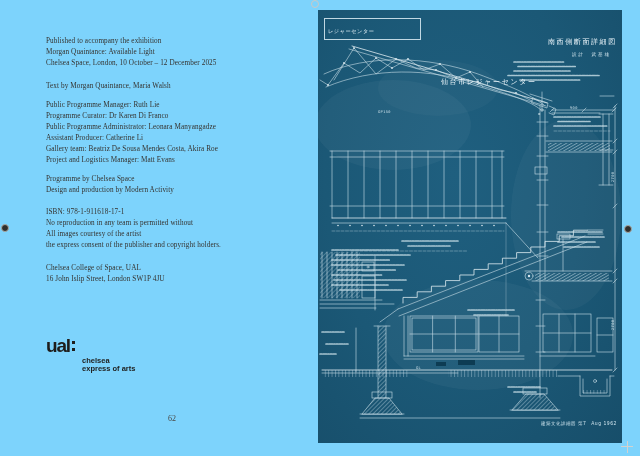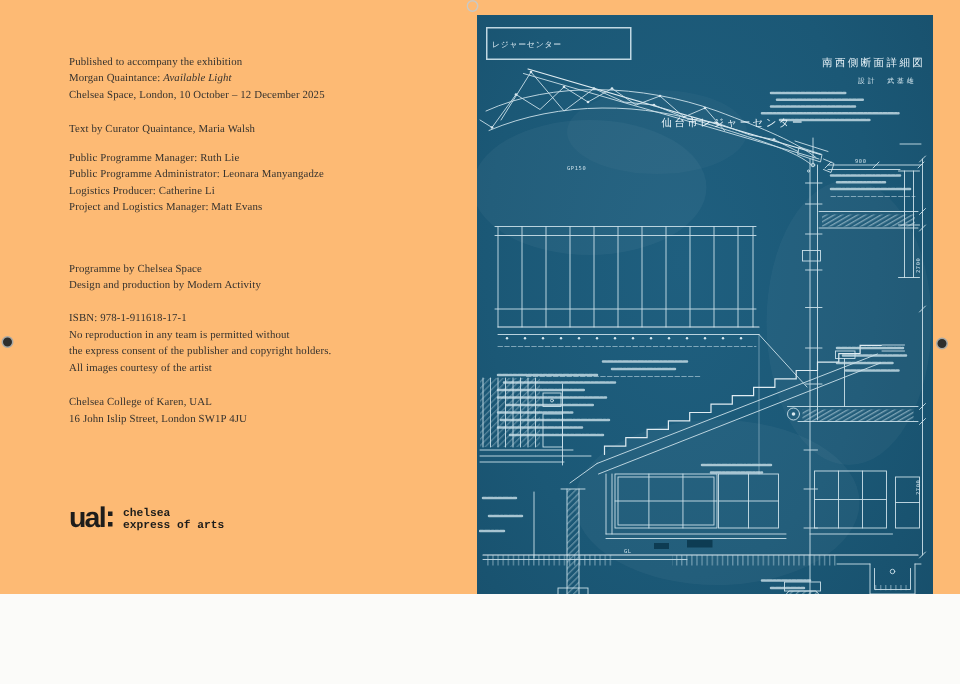--- a/index.html
+++ b/index.html
@@ -1,33 +1,33 @@
 <!DOCTYPE html>
 <html><head>
 <meta charset="utf-8">
 <style>
   html,body{margin:0;padding:0;}
   body{width:640px;height:456px;background:#fbfbf9;font-family:"Liberation Serif",serif;}
-  .spread{position:relative;width:640px;height:396px;overflow:hidden;background:#fdba74;}
+  .spread{position:relative;width:640px;height:456px;overflow:hidden;background:#7dd3fc;}
 
   
   .page-left{position:absolute;left:0;top:0;width:318px;height:456px;}
   .col-block{position:absolute;left:46px;width:240px;color:#35322e;}
   .cl{font-size:7.2px;line-height:11px;letter-spacing:.1px;white-space:nowrap;}
-  .cl .it{font-style:italic;}
+  .cl .it{}
   .page-number{position:absolute;left:60px;top:414px;width:224px;text-align:center;
     font-size:8px;color:#4a4742;}
 
   
   .ual-logo{position:absolute;left:46px;top:338px;display:flex;align-items:flex-start;}
   .ual-word{font-family:"Liberation Sans",sans-serif;font-weight:bold;font-size:19px;
     line-height:15px;letter-spacing:-1.2px;color:#1e1d1b;text-align:right;}
   .ual-colon{display:inline-flex;flex-direction:column;gap:3.4px;margin:3px 0 0 2px;}
   .ual-colon i{width:3.2px;height:3.2px;background:#1e1d1b;display:block;}
-  .ual-lines{margin-left:7px;margin-top:2px;font-family:Liberation Mono, monospace;
+  .ual-lines{margin-left:7px;margin-top:19px;font-family:Liberation Sans, sans-serif;
     font-weight:bold;font-size:7.5px;line-height:7.8px;color:#1e1d1b;}
 
   
   .blueprint{position:absolute;left:318px;top:10px;width:304px;height:433px;
     background:radial-gradient(ellipse at 45% 38%, #1f5f7f 0%, #1b5876 55%, #174e6a 100%);}
   .blueprint svg{position:absolute;left:0;top:0;}
   .bp-label{position:absolute;left:6px;top:8px;border:0.8px solid rgba(222,238,246,.85);
     padding:1px 3px;color:#e8f4fa;}
   .bp-label span{display:inline-block;font-size:10px;letter-spacing:1px;
     transform:scale(.52);transform-origin:left center;white-space:nowrap;
@@ -68,44 +68,46 @@
 
   <div class="page-left">
 
     <div class="col-block" style="top:36px">
       <div class="cl">Published to accompany the exhibition</div>
       <div class="cl"><span>Morgan Quaintance: </span><span class="it">Available Light</span></div>
       <div class="cl">Chelsea Space, London, 10 October – 12 December 2025</div>
     </div>
 
     <div class="col-block" style="top:81px">
-      <div class="cl">Text by Curator Quaintance, Maria Walsh</div>
+      <div class="cl">Text by Morgan Quaintance, Maria Walsh</div>
     </div>
 
     <div class="col-block" style="top:100px">
       <div class="cl">Public Programme Manager: Ruth Lie</div>
+      <div class="cl">Programme Curator: Dr Karen Di Franco</div>
       <div class="cl">Public Programme Administrator: Leonara Manyangadze</div>
-      <div class="cl">Logistics Producer: Catherine Li</div>
+      <div class="cl">Assistant Producer: Catherine Li</div>
+      <div class="cl">Gallery team: Beatriz De Sousa Mendes Costa, Akira Roe</div>
       <div class="cl">Project and Logistics Manager: Matt Evans</div>
     </div>
 
     <div class="col-block" style="top:174px">
       <div class="cl">Programme by Chelsea Space</div>
       <div class="cl">Design and production by Modern Activity</div>
     </div>
 
     <div class="col-block" style="top:207px">
       <div class="cl">ISBN: 978-1-911618-17-1</div>
       <div class="cl">No reproduction in any team is permitted without</div>
+      <div class="cl">All images courtesy of the artist</div>
       <div class="cl">the express consent of the publisher and copyright holders.</div>
-      <div class="cl">All images courtesy of the artist</div>
     </div>
 
     <div class="col-block" style="top:263px">
-      <div class="cl">Chelsea College of Karen, UAL</div>
+      <div class="cl">Chelsea College of Space, UAL</div>
       <div class="cl">16 John Islip Street, London SW1P 4JU</div>
     </div>
 
 
     <div class="ual-logo">
       <span class="ual-word">ual</span>
       <span class="ual-colon">
           <i></i>
           <i></i>
         </span>

